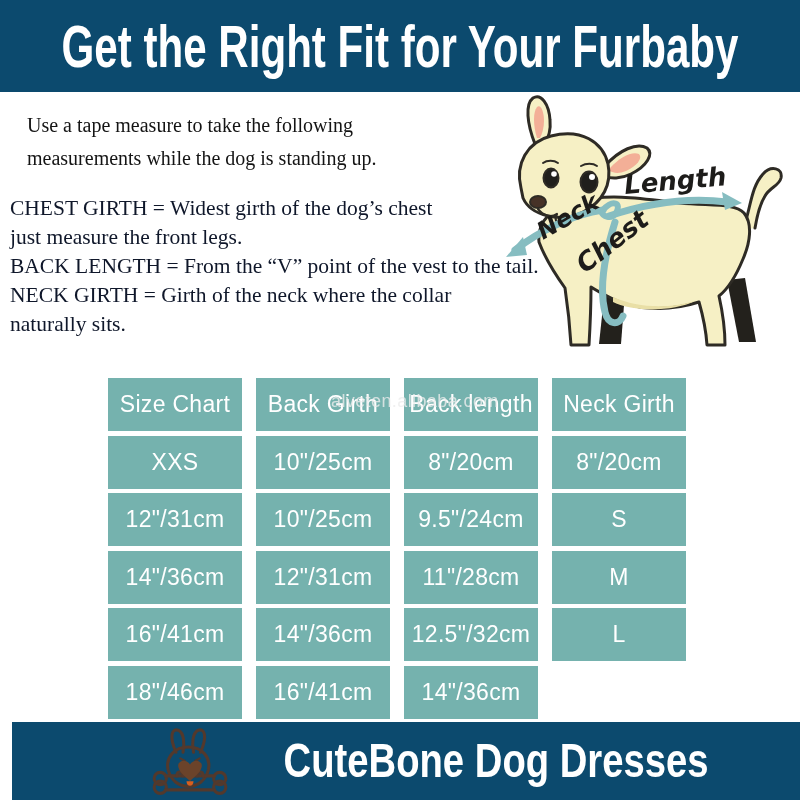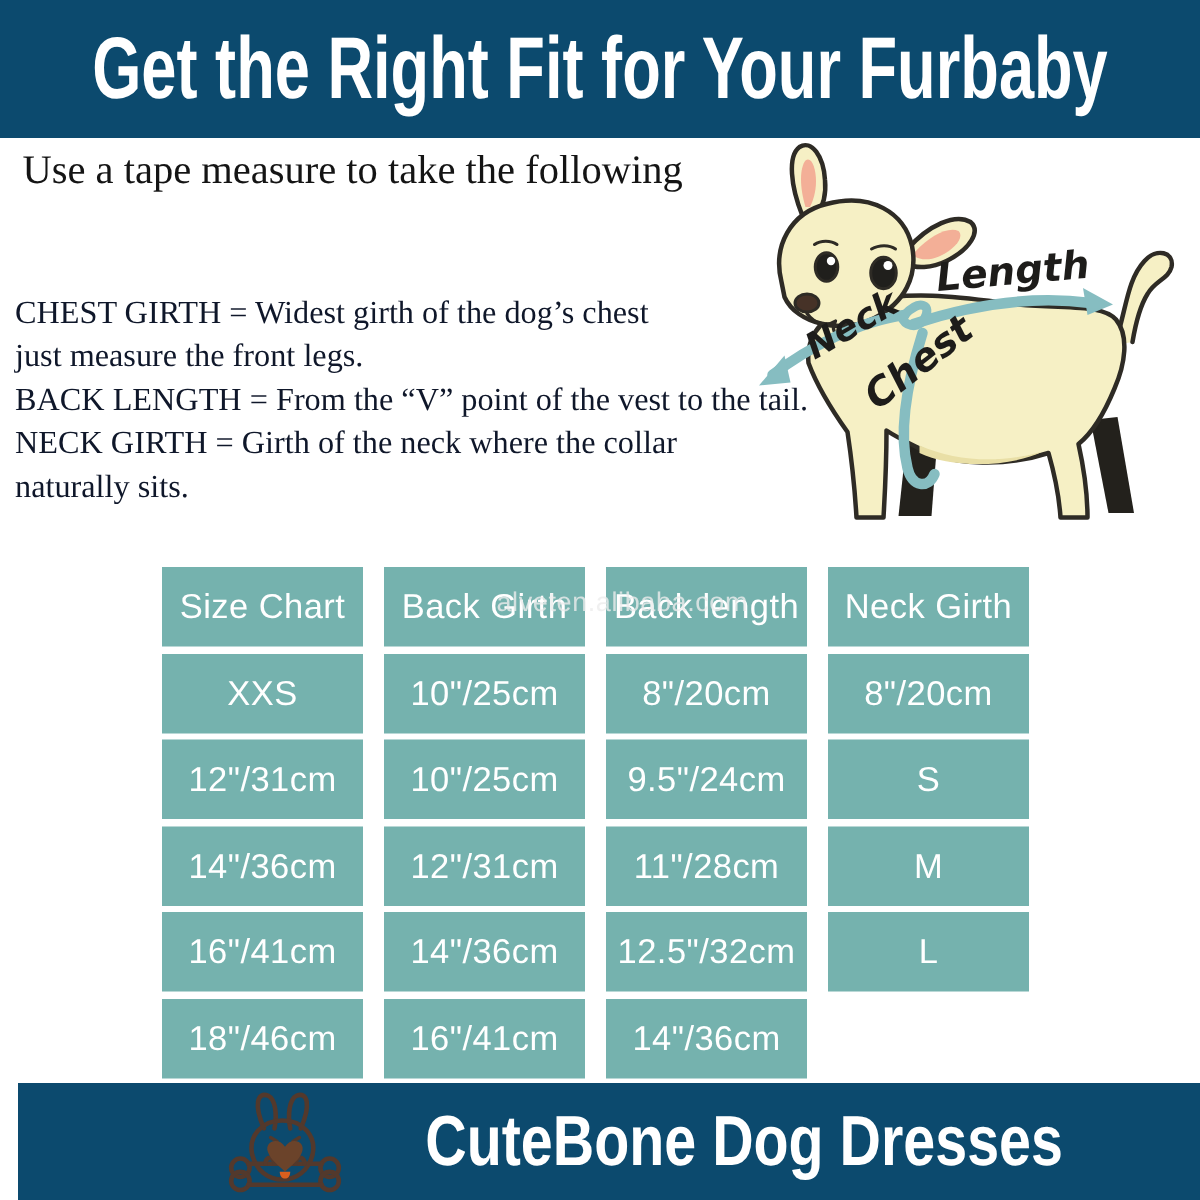--- a/index.html
+++ b/index.html
@@ -15,22 +15,22 @@
   .band.top { top:0; height:92px; display:flex; align-items:center; justify-content:center; }
   .band.bottom { top:722px; height:78px; display:flex; align-items:center; justify-content:center;margin-left:12px; }
 
   .page-title {
     margin:0; color:#ffffff; font-size:54px; font-weight:bold;
     white-space:nowrap; transform:scale(0.78,1.08); letter-spacing:0;
   }
 
   
   .intro {
-    position:absolute; left:15px; top:97px; margin:0;
-    font-family:"Liberation Serif", serif; font-size:27px; line-height:33px; color:#141414;
+    position:absolute; left:15px; top:97px; margin:12px;
+    font-family:"Liberation Serif", serif; font-size:20px; line-height:33px; color:#141414;
   }
   .defs {
     position:absolute; left:10px; top:194px;
     font-family:"Liberation Serif", serif; font-size:21.5px; line-height:29px;
     color:#0f172a; white-space:nowrap; z-index:2;
   }
 
   
   .dog-diagram { position:absolute; left:493px; top:92px; width:307px; height:268px; z-index:1; }
   .hand-label { font-family:"DejaVu Sans", sans-serif; font-style:italic; font-weight:bold; fill:#1d1c1a; }
@@ -61,21 +61,21 @@
 </style>
 </head>
 <body>
 
 <div class="page">
 
   <header class="band top">
     <h1 class="page-title">Get the Right Fit for Your Furbaby</h1>
   </header>
 
-  <p class="intro"><span>Use a tape measure to take the following</span><br></p>
+  <p class="intro"><span>Use a tape measure to take the following</span><br><span>measurements while the dog is standing up.</span></p>
 
   <div class="defs">
     <div>CHEST GIRTH =  Widest girth of the dog’s chest</div>
     <div>just measure the front legs.</div>
     <div>BACK LENGTH = From the “V” point of the vest to the tail.</div>
     <div>NECK GIRTH = Girth of the neck where the collar</div>
     <div>naturally sits.</div>
   </div>
 
   <svg class="dog-diagram" viewBox="0 0 307 268">

